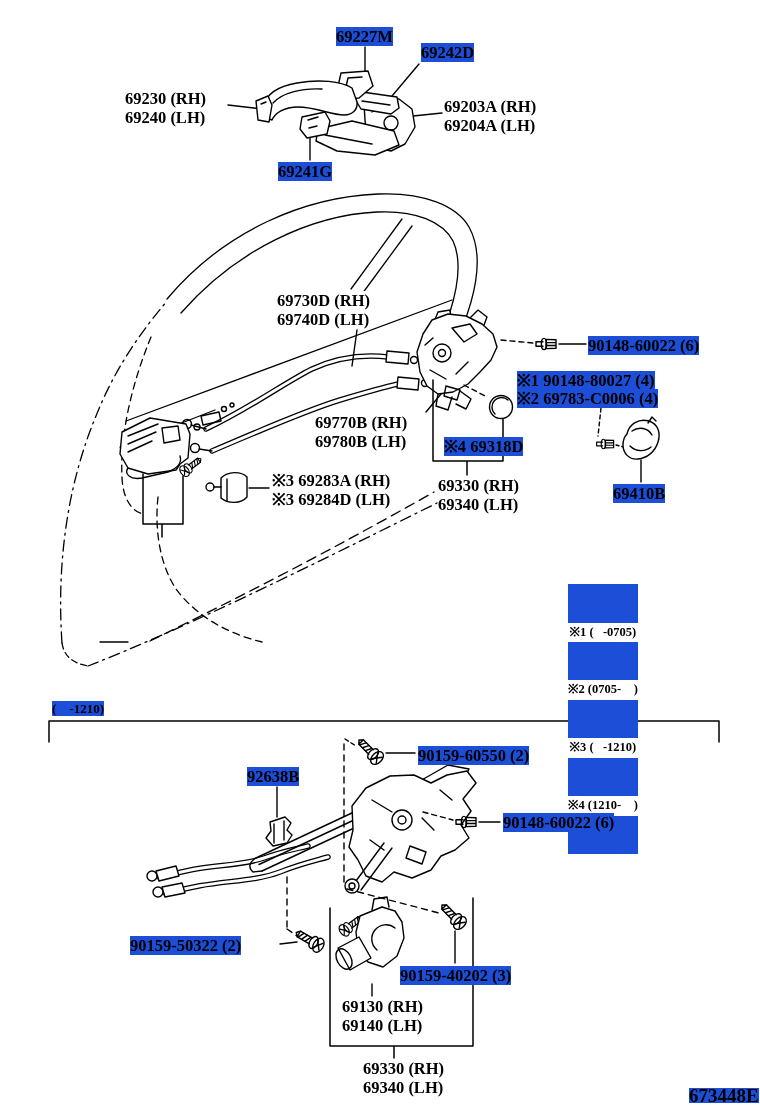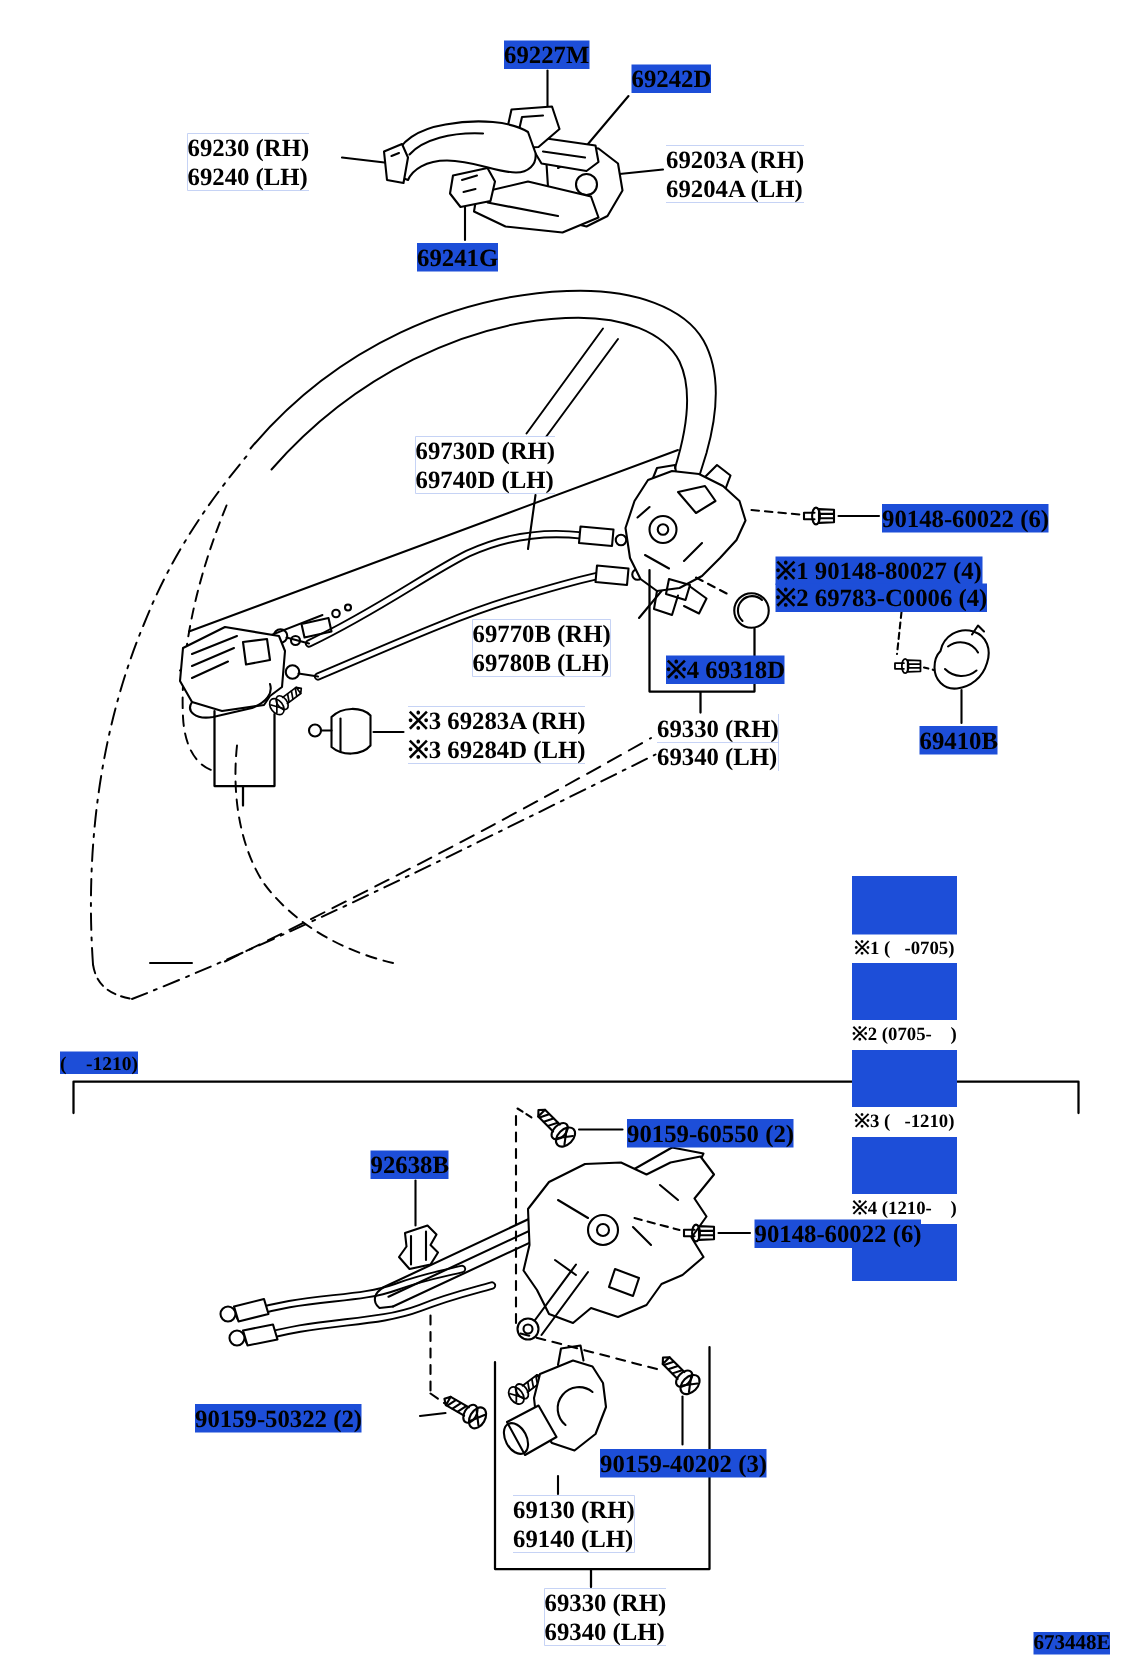--- a/index.html
+++ b/index.html
@@ -4,21 +4,21 @@
 <style>
   html,body{margin:0;padding:0;background:#ffffff;}
   #stage{position:relative;width:760px;height:1112px;background:#ffffff;overflow:hidden;
          font-family:"Liberation Mono","DejaVu Sans Mono",monospace;color:#000;}
   #art{position:absolute;left:0;top:0;}
   .lbl{position:absolute;font-weight:700;font-size:16.5px;line-height:19px;
        white-space:pre;background:#1d4ed8;letter-spacing:0;font-family:Liberation Serif, serif;}
   .lbl div{background:#ffffff;}
   .small{font-size:12.5px;line-height:19.3px;text-align:center;}
   .range{font-size:13px;line-height:15px;}
-  .doccode{font-size:14px;line-height:15px;}
+  .doccode{font-size:19px;line-height:15px;}
 </style>
 </head>
 <body>
 
 <div id="stage">
 
 <svg id="art" width="760" height="1112" viewBox="0 0 760 1112" fill="none" stroke="#000" stroke-width="1.4" stroke-linecap="round" stroke-linejoin="round">
   <defs>
     <g id="screw">
       <path d="M -17,0 L -14,-3.2 L -14,3.2 Z"></path>
@@ -210,21 +210,21 @@
   <div class="lbl" style="left:438px;top:476px"><div>69330 (RH)</div><div>69340 (LH)</div></div>
   <div class="lbl" style="left:613px;top:484px"><span>69410B</span></div>
 
   <div class="lbl small" style="left:568px;top:584px">
     <div>※1 (   -0705)</div>
     <div>※2 (0705-    )</div>
     <div>※3 (   -1210)</div>
     <div>※4 (1210-    )</div>
   </div>
 
-  <div class="lbl range" style="left:40px;top:701px"><span>(    -1210)</span></div>
+  <div class="lbl range" style="left:52px;top:701px"><span>(    -1210)</span></div>
   <div class="lbl" style="left:418px;top:746px"><span>90159-60550 (2)</span></div>
   <div class="lbl" style="left:247px;top:767px"><span>92638B</span></div>
   <div class="lbl" style="left:503px;top:813px"><span>90148-60022 (6)</span></div>
   <div class="lbl" style="left:130px;top:936px"><span>90159-50322 (2)</span></div>
   <div class="lbl" style="left:400px;top:966px"><span>90159-40202 (3)</span></div>
   <div class="lbl" style="left:342px;top:997px"><div>69130 (RH)</div><div>69140 (LH)</div></div>
   <div class="lbl" style="left:363px;top:1059px"><div>69330 (RH)</div><div>69340 (LH)</div></div>
 
   <div class="lbl doccode" style="left:689px;top:1088px"><span>673448E</span></div>
 </div>

